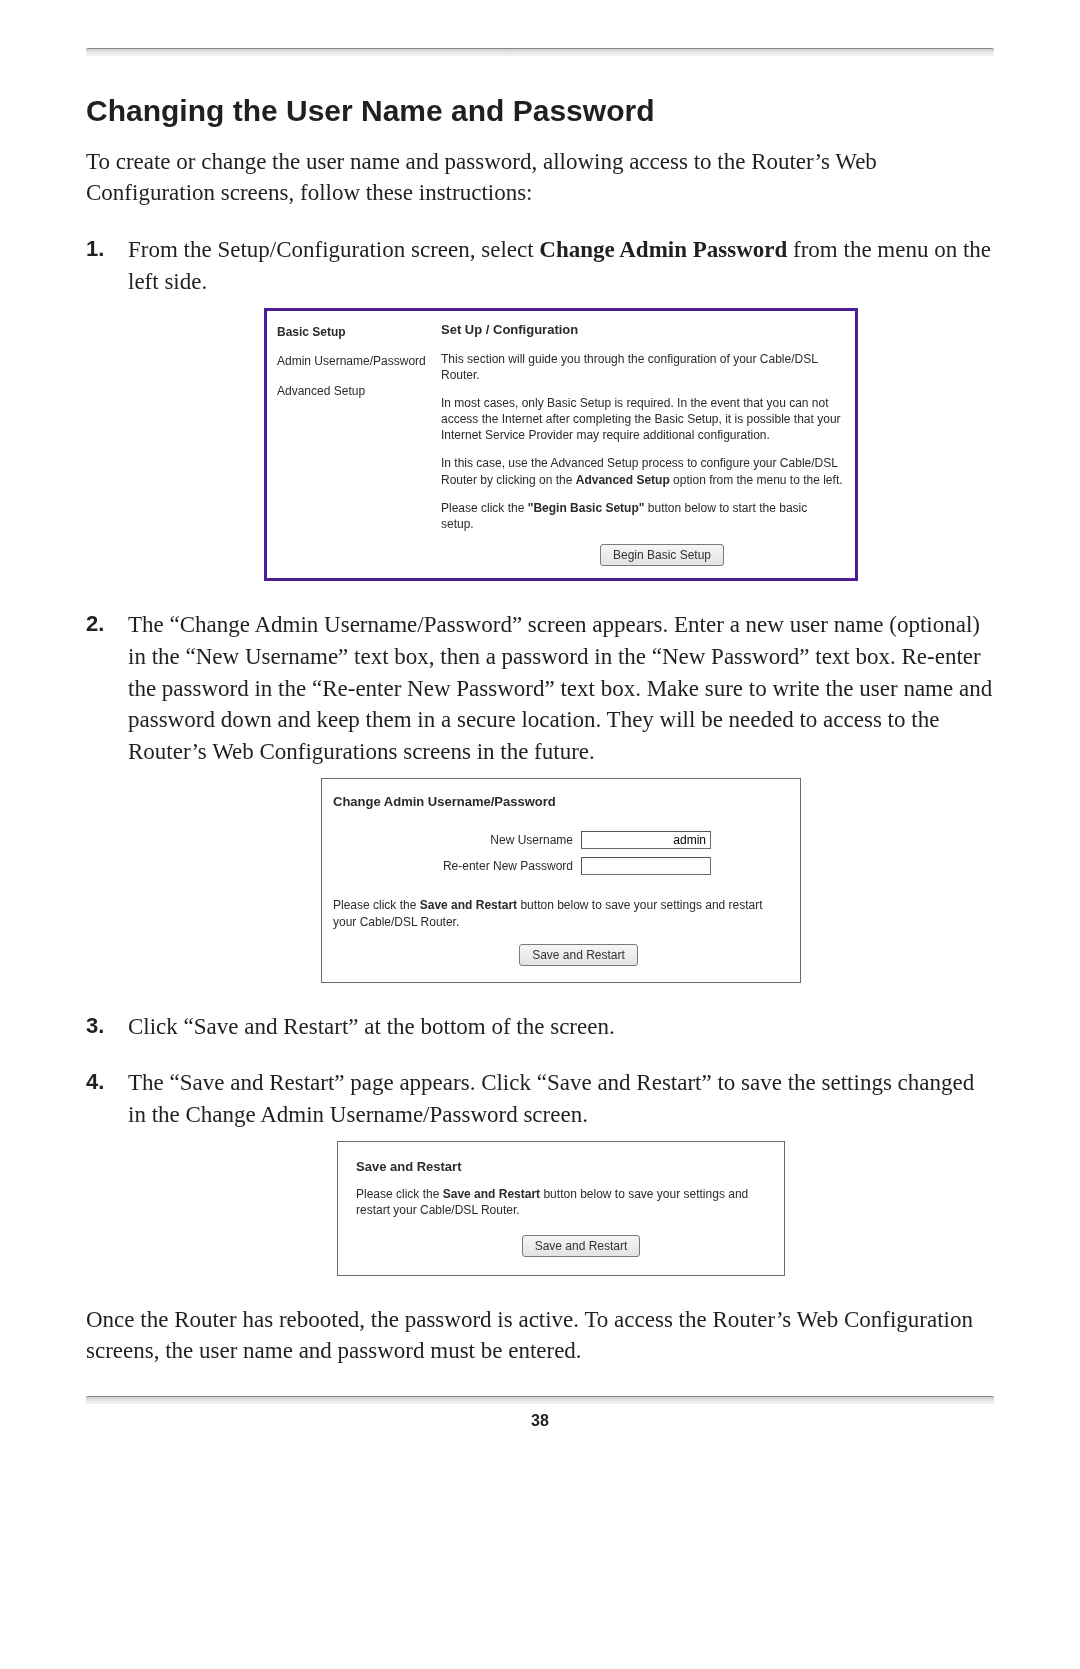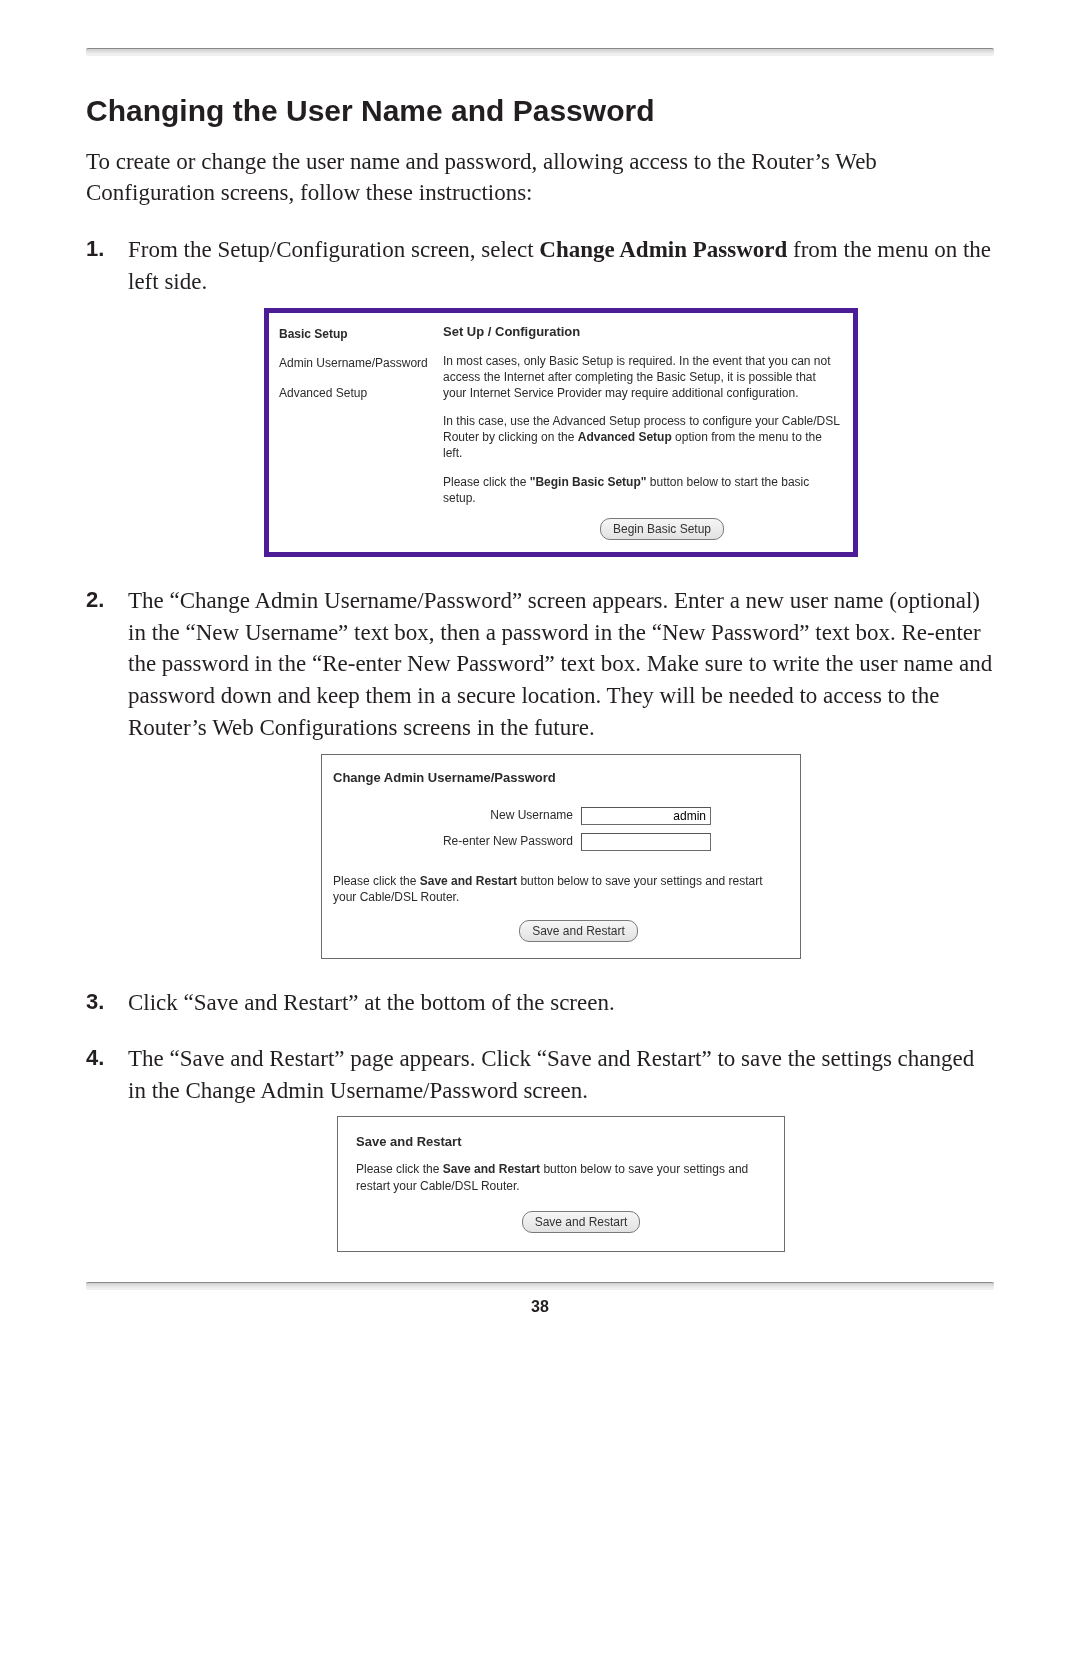--- a/index.html
+++ b/index.html
@@ -78,21 +78,21 @@
     font-family: "Gill Sans", "Trebuchet MS", Arial, sans-serif;
     font-weight: 700;
     font-size: 22px;
   }
   .step1 .bold { font-weight: 700; }
   .figure-center { display: flex; justify-content: center; margin: 10px 0 28px 0; }
 
   
   .shot1 {
     width: 594px;
-    border: 5px solid #4c1d95;
+    border: 3px solid #4c1d95;
     font-family: Verdana, Arial, sans-serif;
     font-size: 12px;
     color: #2b2b2b;
     display: flex;
     box-sizing: border-box;
     padding: 10px 12px 12px 10px;
     background: #fff;
   }
   .shot1 .side {
     width: 158px;
@@ -106,21 +106,21 @@
   .shot1 .main .para { margin: 0 0 12px 0; line-height: 1.35; }
   .shot1 .main .para .b { font-weight: 700; }
   .shot1 .btn-wrap { text-align: center; margin-top: 6px; }
   .ui-button {
     display: inline-block;
     font-family: Verdana, Arial, sans-serif;
     font-size: 12px;
     color: #333;
     background: linear-gradient(#f6f6f6,#e2e2e2);
     border: 1px solid #7a7a7a;
-    border-radius: 10px;
+    border-radius: 3px;
     padding: 2px 12px;
     line-height: 16px;
     margin-left: 40px;
   }
 
   
   .shot2 {
     width: 480px;
     border: 1px solid #6b6b6b;
     font-family: Verdana, Arial, sans-serif;
@@ -188,20 +188,21 @@
 
       <div class="figure-center">
         <div class="shot1">
           <div class="side">
             <div class="item bold">Basic Setup</div>
             <div class="item">Admin Username/Password</div>
             <div class="item">Advanced Setup</div>
           </div>
           <div class="main">
             <div class="title">Set Up / Configuration</div>
+            <div class="para">This section will guide you through the configuration of your Cable/DSL Router.</div>
             <div class="para">In most cases, only Basic Setup is required. In the event that you can not access the Internet after completing the Basic Setup, it is possible that your Internet Service Provider may require additional configuration.</div>
             <div class="para">
               <span>In this case, use the Advanced Setup process to configure your Cable/DSL Router by clicking on the </span><span class="b">Advanced Setup</span><span> option from the menu to the left.</span>
             </div>
             <div class="para">
               <span>Please click the </span><span class="b">"Begin Basic Setup"</span><span> button below to start the basic setup.</span>
             </div>
             <div class="btn-wrap">
               <span class="ui-button">Begin Basic Setup</span>
             </div>
@@ -246,17 +247,18 @@
             <span>Please click the </span><span class="b">Save and Restart</span><span> button below to save your settings and restart your Cable/DSL Router.</span>
           </div>
           <div style="text-align:center;">
             <span class="ui-button">Save and Restart</span>
           </div>
         </div>
       </div>
     </li>
   </ol>
 
+  <p class="closing">Once the Router has rebooted, the password is active. To access the Router’s Web Configuration screens, the user name and password must be entered.</p>
 
   <div class="hr-bottom"></div>
   <div class="page-num">38</div>
 
 </div>
 
 </body></html>

